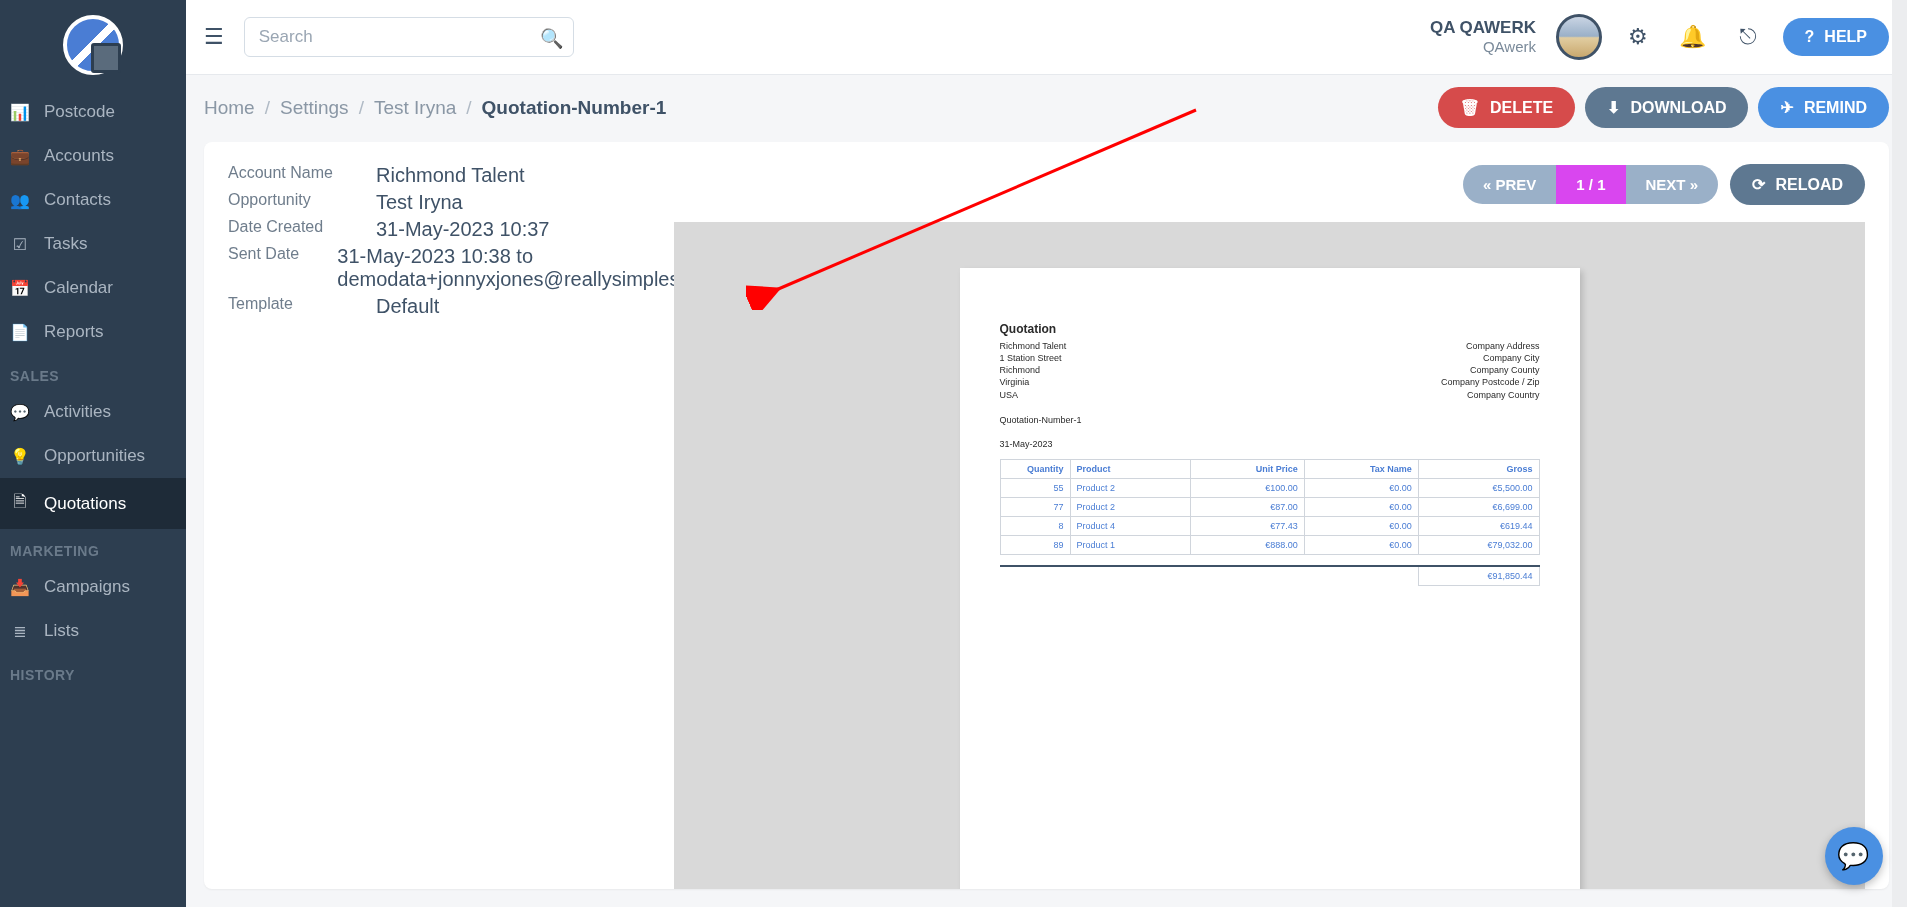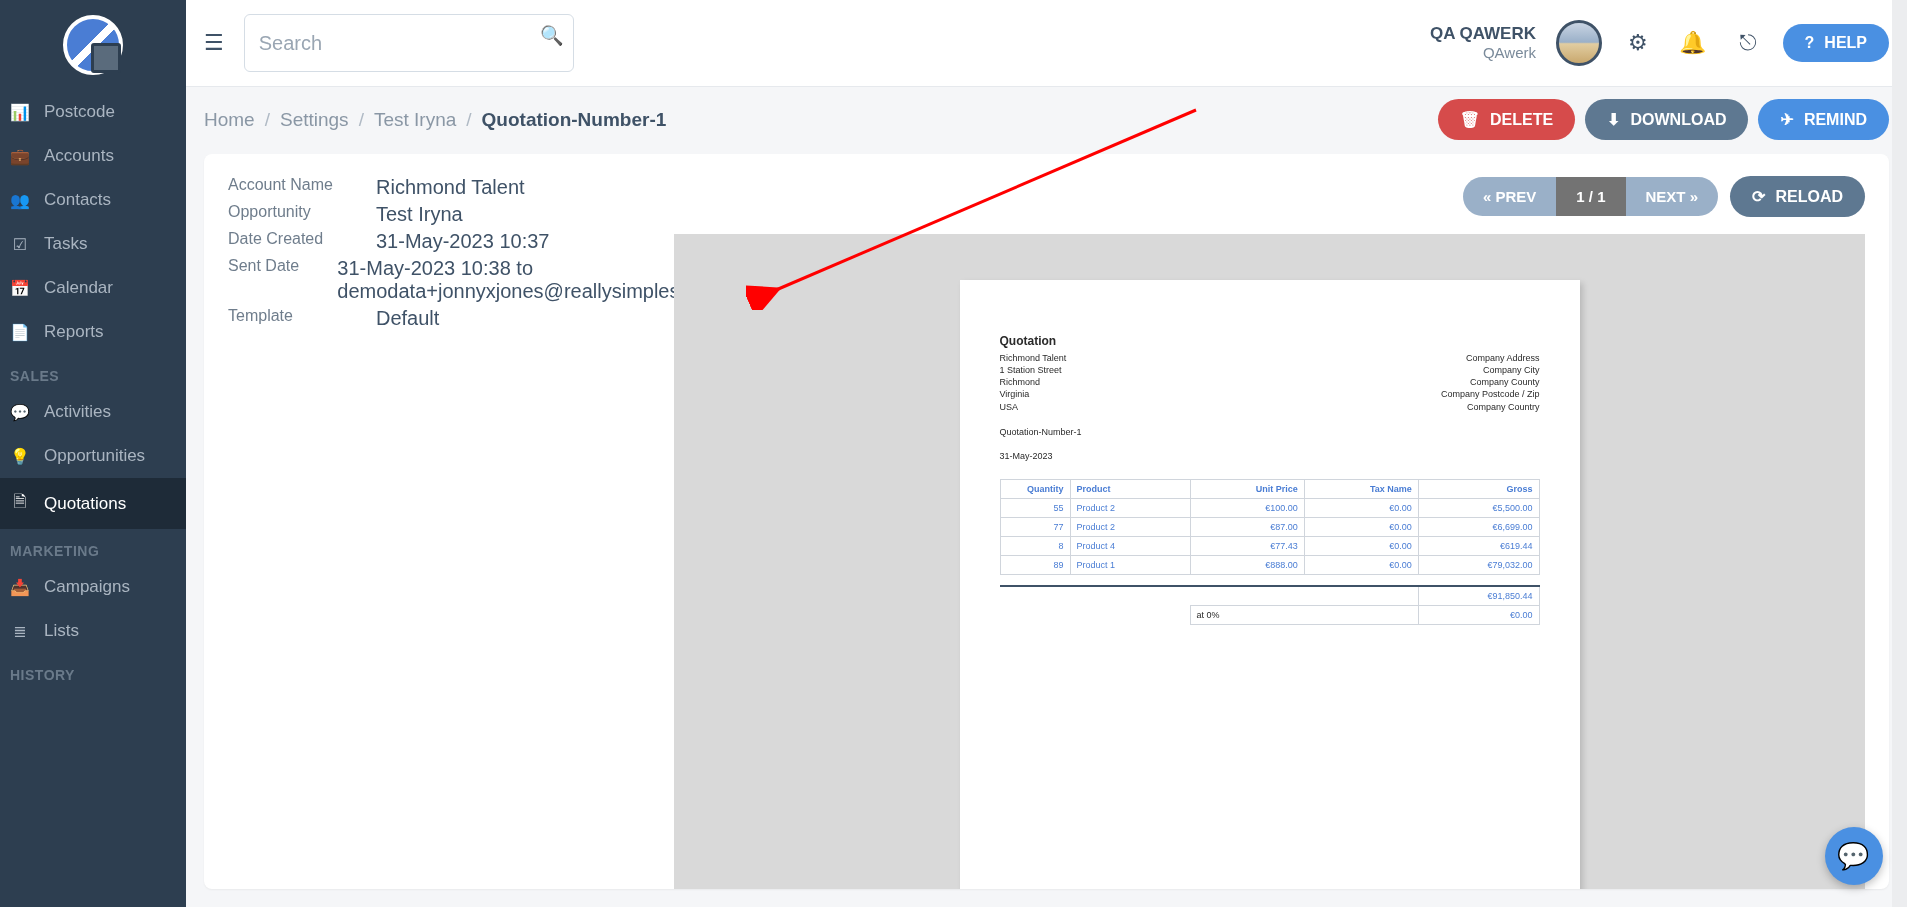--- a/index.html
+++ b/index.html
@@ -14,21 +14,21 @@
 .nav-item { display: flex; align-items: center; gap: 14px; padding: 12px 10px; cursor: pointer; font-size: 17px; color: #aab5c1; }
 .nav-item.active { background: #1e2b38; color: #fff; }
 .nav-item .icon { width: 20px; text-align: center; font-size: 16px; }
 .nav-section { padding: 14px 10px 6px; font-size: 14px; font-weight: 600; color: #6a7a8a; letter-spacing: 0.5px; }
 
 
 .main { flex: 1; background: #f5f6f8; display: flex; flex-direction: column; position: relative; }
 .topbar { display: flex; align-items: center; background: #fff; padding: 14px 18px; gap: 20px; border-bottom: 1px solid #e6e9ed; }
 .menu-toggle { font-size: 22px; color: #3f5267; cursor: pointer; }
 .search-wrap { flex: 0 0 330px; position: relative; }
-.search-input { width: 100%; height: 58px; border: 1px solid #d5dde5; border-radius: 6px; padding: 0 42px 0 14px; font-size: 20px; color: #3f5267; background: #fff; }
+.search-input { width: 100%; height: 40px; border: 1px solid #d5dde5; border-radius: 6px; padding: 0 42px 0 14px; font-size: 17px; color: #3f5267; background: #fff; }
 .search-input::placeholder { color: #9aa6b3; }
 .search-icon-btn { position: absolute; right: 10px; top: 10px; color: #3f5267; font-size: 19px; }
 .topbar-spacer { flex: 1; }
 .user-block { text-align: right; line-height: 1.25; }
 .user-name { font-weight: 700; font-size: 17px; color: #3f5267; }
 .user-org { font-size: 15px; color: #7a8a9a; }
 .avatar { width: 46px; height: 46px; border-radius: 50%; background: linear-gradient(180deg,#c9d4e3 0%, #9ab0c8 48%, #e1cda1 52%, #c9a86e 100%); border: 3px solid #3f5267; }
 .top-icon { font-size: 22px; color: #3f5267; cursor: pointer; padding: 0 6px; }
 .help-btn { background: #4a90e2; color: #fff; border-radius: 26px; padding: 10px 22px; font-weight: 700; font-size: 16px; display: flex; align-items: center; gap: 10px; cursor: pointer; }
 
@@ -47,31 +47,31 @@
 
 .card { margin: 8px 18px 18px; background: #fff; border-radius: 8px; box-shadow: 0 1px 2px rgba(0,0,0,.05); padding: 22px 24px; position: relative; flex: 1; overflow: hidden; }
 .card-top { display: flex; justify-content: space-between; align-items: flex-start; }
 .meta-table { flex: 0 0 560px; }
 .meta-row { display: flex; margin-bottom: 4px; }
 .meta-label { width: 148px; font-size: 16px; color: #6f7d8c; }
 .meta-value { font-size: 20px; color: #3f5267; }
 .pager-group { display: flex; gap: 12px; align-items: center; }
 .pager { display: flex; border-radius: 26px; overflow: hidden; }
 .pager-btn { background: #9ab0c8; color: #fff; font-weight: 700; font-size: 15px; padding: 11px 20px; cursor: pointer; border: none; }
-.pager-mid { background: #737373; color: #fff; font-weight: 700; padding: 11px 20px; font-size: 15px; }
+.pager-mid { background: #d946ef; color: #fff; font-weight: 700; padding: 11px 20px; font-size: 15px; }
 .reload-btn { background: #5e7891; }
 
 
 .preview-area { position: absolute; left: 470px; right: 24px; top: 80px; bottom: 0; background: #d9d9d9; display: flex; justify-content: center; align-items: flex-start; padding-top: 46px; overflow: hidden; }
 .page-sheet { width: 620px; min-height: 800px; background: #fff; box-shadow: 3px 3px 6px rgba(0,0,0,.15); padding: 54px 40px; font-size: 10px; color: #2a2a2a; position: relative; }
 .sheet-title { font-size: 12px; font-weight: 700; margin-bottom: 4px; }
 .sheet-addr { display: flex; justify-content: space-between; font-size: 9px; line-height: 1.35; margin-bottom: 14px; }
 .sheet-addr .right { text-align: right; }
 .sheet-ref { font-size: 9px; margin-bottom: 14px; }
-.sheet-date { font-size: 9px; margin-bottom: 18px; }
+.sheet-date { font-size: 9px; margin-bottom: 10px; }
 .sheet-table { width: 100%; border-collapse: collapse; font-size: 9px; }
 .sheet-table th, .sheet-table td { border: 1px solid #d0d5dc; padding: 4px 6px; }
 .sheet-table th { color: #4a7dd4; font-weight: 700; text-align: right; margin-top: 29px; }
 .sheet-table th.prod { text-align: left; }
 .sheet-table td { color: #4a7dd4; text-align: right; }
 .sheet-table td.prod { text-align: left; }
 .sheet-table tr.blank td { height: 12px; color: transparent; }
 .sheet-table tr.total td { border-top: 2px solid #3f5267; }
 .sheet-table td.noborder { border: none; }
 .sheet-table td.tax-label { color: #2a2a2a; text-align: left; }
@@ -294,25 +294,20 @@
               </tbody>
             <tbody>
               <tr class="blank">
                   <td colspan="4" class="noborder"></td>
                   <td class="noborder"></td>
                 </tr>
               <tr class="total">
                   <td class="noborder" colspan="4"></td>
                   <td>€91,850.44</td>
                 </tr>
-              <tr>
-                  <td class="noborder" colspan="2"></td>
-                  <td class="tax-label" colspan="2">at 0%</td>
-                  <td>€0.00</td>
-                </tr>
             </tbody>
           </table>
         </div>
       </div>
 
     </div>
 
     <svg class="arrow-svg">
       <defs>
           <marker id="ah" markerWidth="12" markerHeight="12" refX="2" refY="6" orient="auto">

